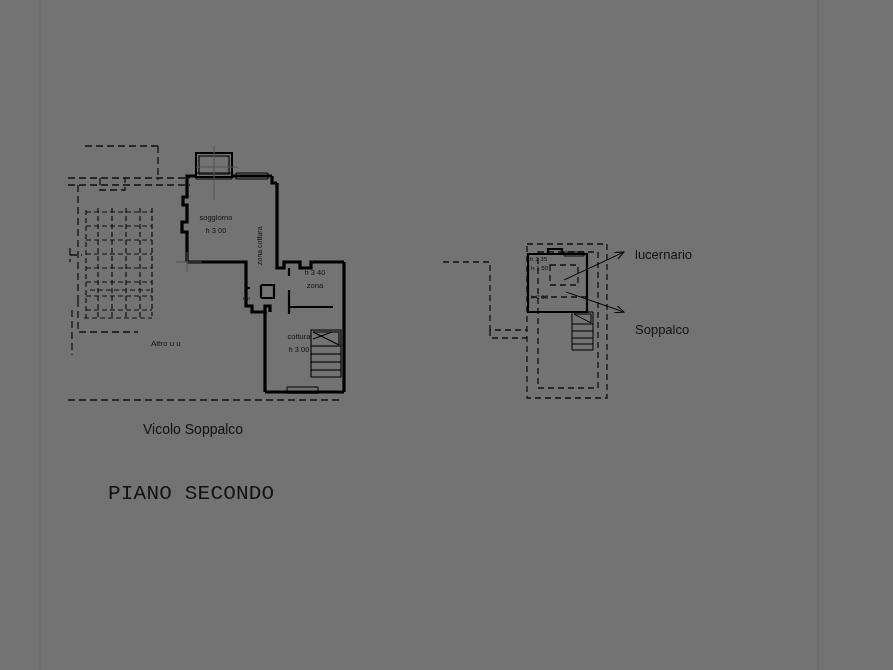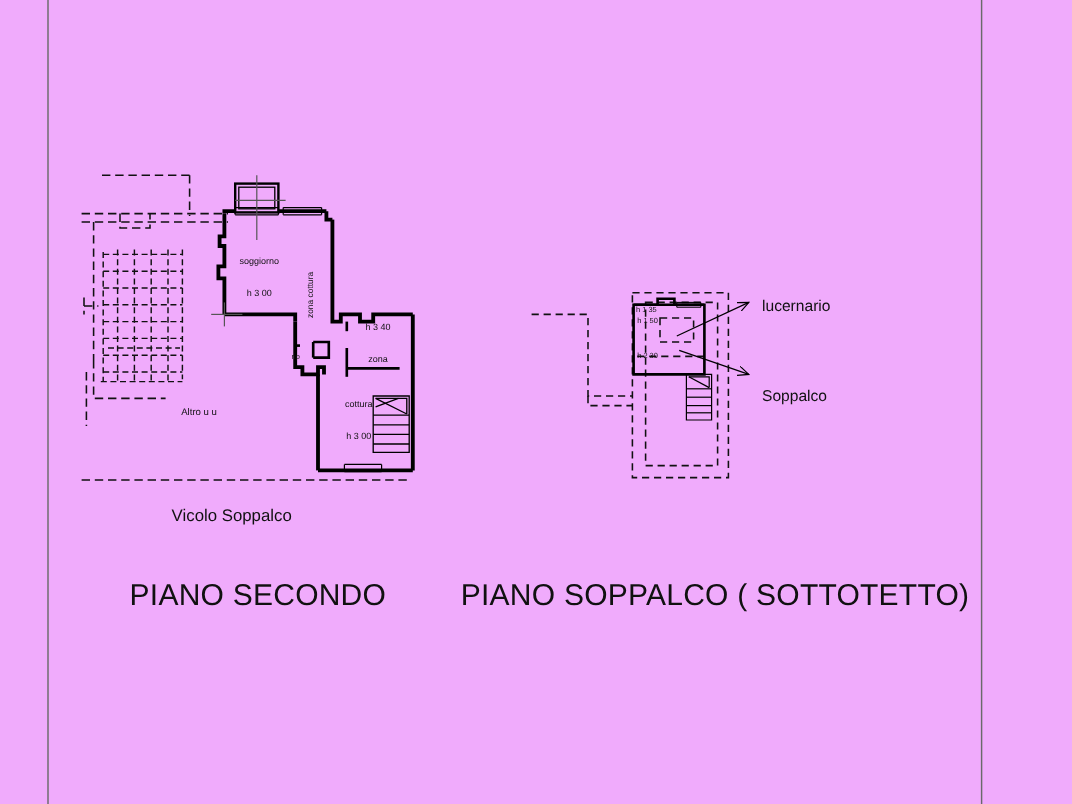--- a/index.html
+++ b/index.html
@@ -9,34 +9,34 @@
     background: #ffffff;
   }
   body {
     font-family: "Liberation Sans", sans-serif;
     color: #000000;
   }
   #page {
     position: relative;
     width: 893px;
     height: 670px;
-    background: #f0abfc;
+    background: #737373;
     overflow: hidden;
   }
   #drawing {
     position: absolute;
     left: 0;
     top: 0;
     width: 893px;
     height: 670px;
   }
   .plan-title {
     position: absolute;
-    font-family: Liberation Sans, sans-serif;
-    font-size: 25px;
+    font-family: Liberation Mono, monospace;
+    font-size: 21px;
     letter-spacing: 0.2px;
     color: #111111;
     white-space: nowrap;
   }
   #title-left  { left: 108px; top: 482px; }
   #title-right { left: 384px; top: 482px; }
   .street-label {
     position: absolute;
     left: 143px;
     top: 421px;
@@ -46,21 +46,21 @@
   }
   .room-label {
     position: absolute;
     font-size: 7.5px;
     color: #111111;
     white-space: nowrap;
     text-align: center;
   }
   .room-label .h {
     display: block;
-    margin-top: 18px;
+    margin-top: 4px;
   }
   .vert-label {
     position: absolute;
     font-size: 7px;
     color: #111111;
     white-space: nowrap;
     transform: rotate(-90deg);
     transform-origin: left top;
   }
   .tiny-label {
@@ -302,15 +302,14 @@
   </div>
   <div class="callout-label" style="left:635px; top:322px;">
     <span>Soppalco</span>
   </div>
 
   <div class="street-label">
     <span>Vicolo Soppalco</span>
   </div>
 
   <div class="plan-title" id="title-left">PIANO SECONDO</div>
-  <div class="plan-title" id="title-right">PIANO SOPPALCO ( SOTTOTETTO)</div>
 
 </div>
 
 </body></html>

